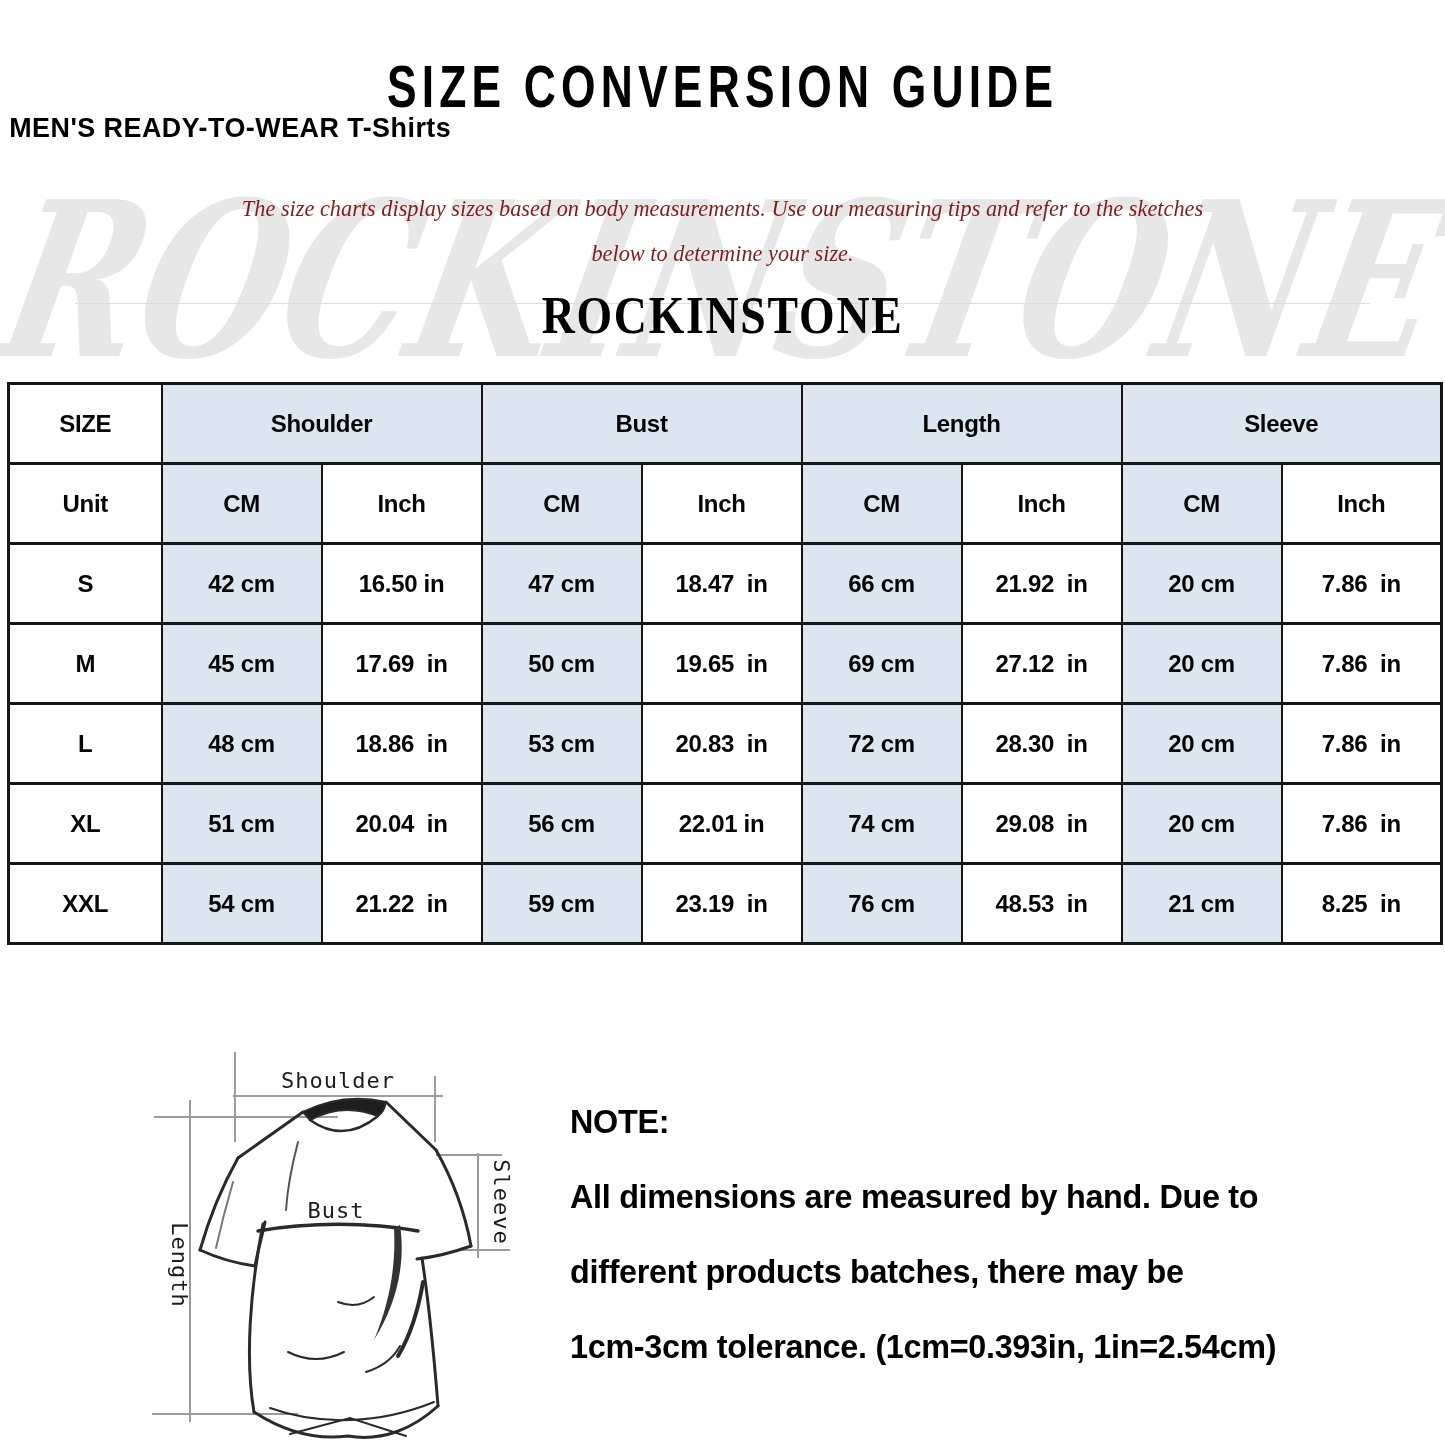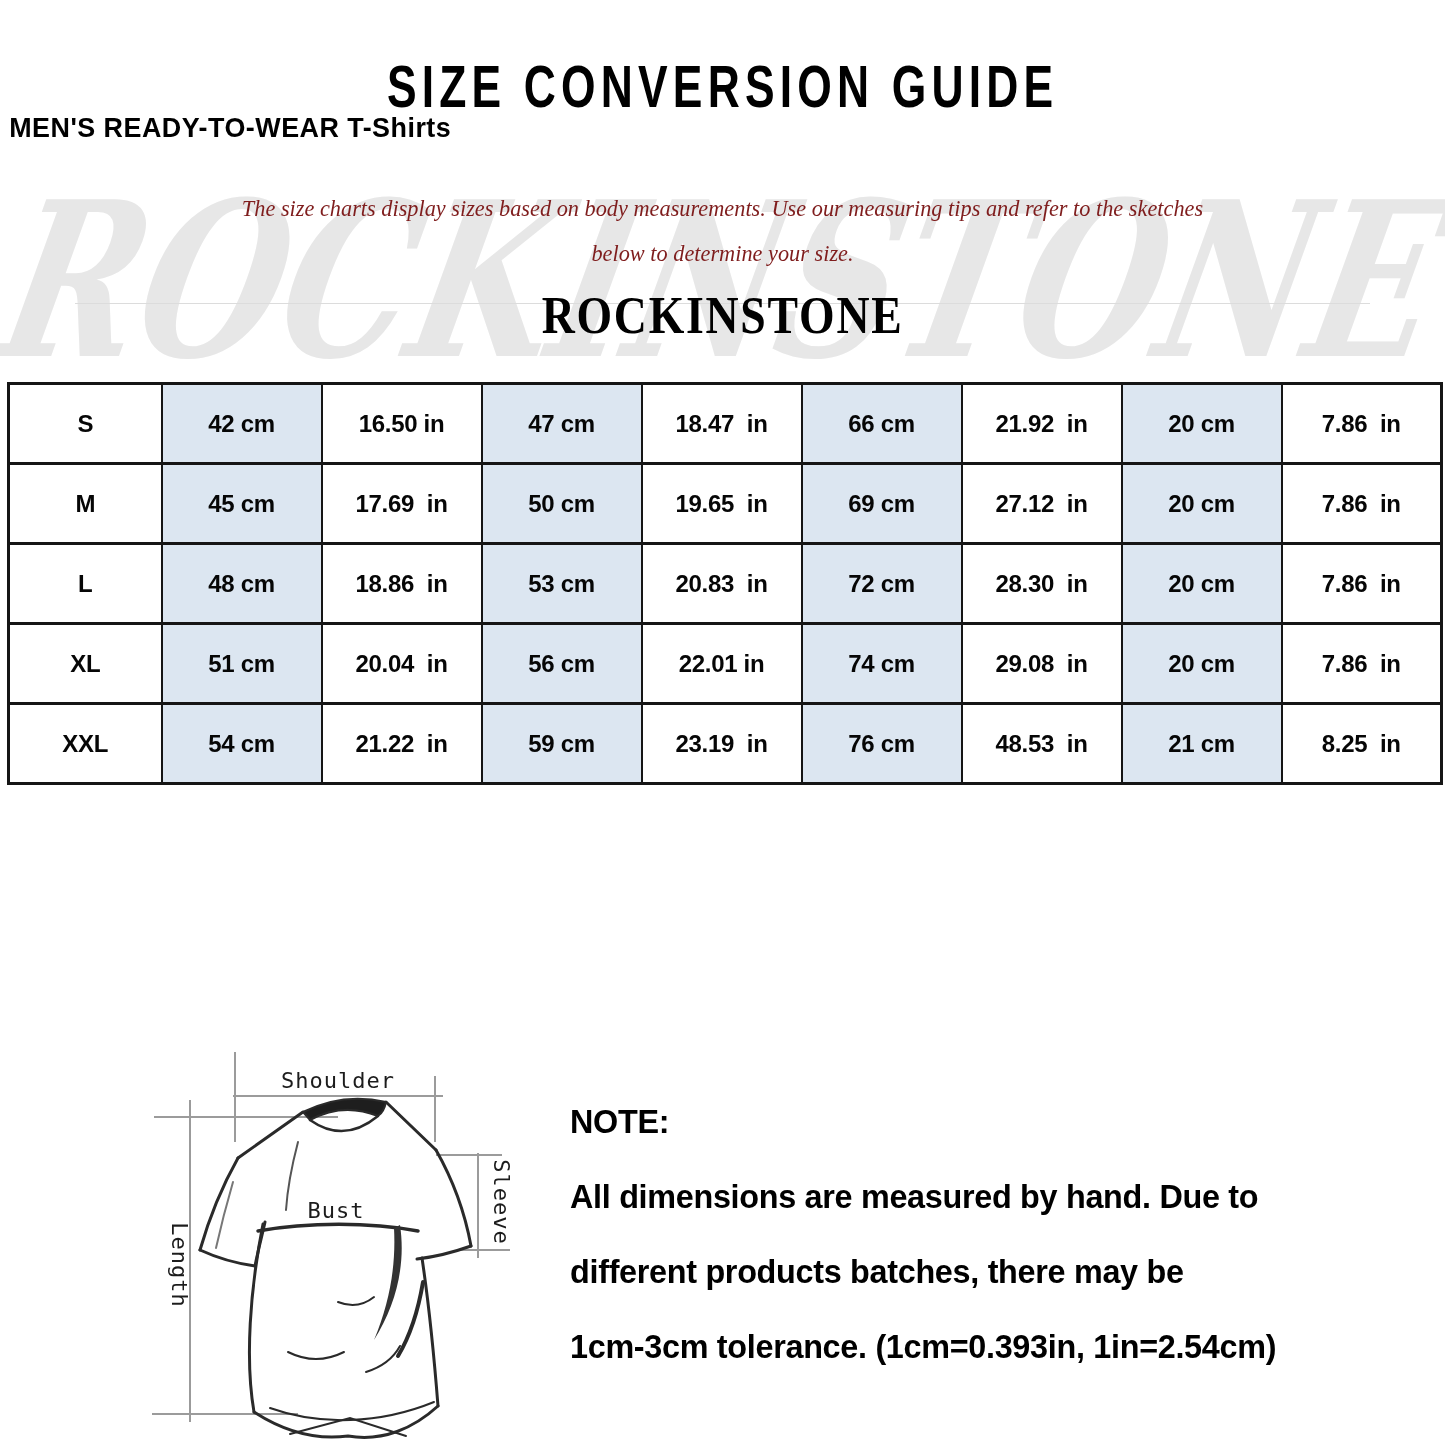--- a/index.html
+++ b/index.html
@@ -94,20 +94,38 @@
     <col style="width:160px">
       <col style="width:160px">
     <col style="width:160px">
       <col style="width:160px">
     <col style="width:160px">
       <col style="width:160px">
     <col style="width:160px">
       <col style="width:160px">
   </colgroup>
   <tbody>
+    <tr>
+      <td class="white grouphead">SIZE</td>
+      <td class="blue grouphead" colspan="2">Shoulder</td>
+      <td class="blue grouphead" colspan="2">Bust</td>
+      <td class="blue grouphead" colspan="2">Length</td>
+      <td class="blue grouphead" colspan="2">Sleeve</td>
+    </tr>
+    <tr>
+      <td class="white">Unit</td>
+      <td class="blue">CM</td>
+      <td class="white">Inch</td>
+      <td class="blue">CM</td>
+      <td class="white">Inch</td>
+      <td class="blue">CM</td>
+      <td class="white">Inch</td>
+      <td class="blue">CM</td>
+      <td class="white">Inch</td>
+    </tr>
   </tbody>
   <tbody>
       <tr>
         <td class="white">S</td>
         <td class="blue">42 cm</td>
         <td class="white">16.50 in</td>
         <td class="blue">47 cm</td>
         <td class="white">18.47  in</td>
         <td class="blue">66 cm</td>
         <td class="white">21.92  in</td>

